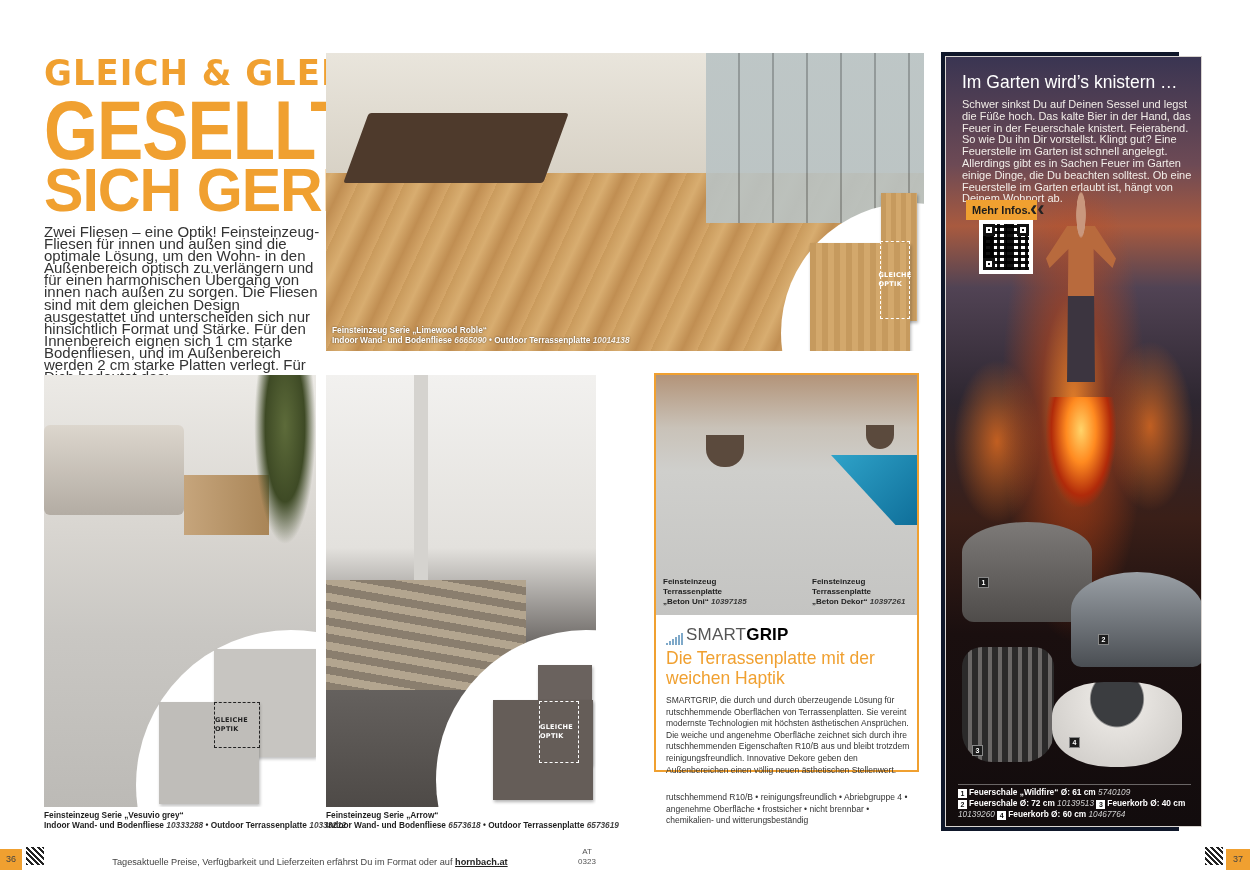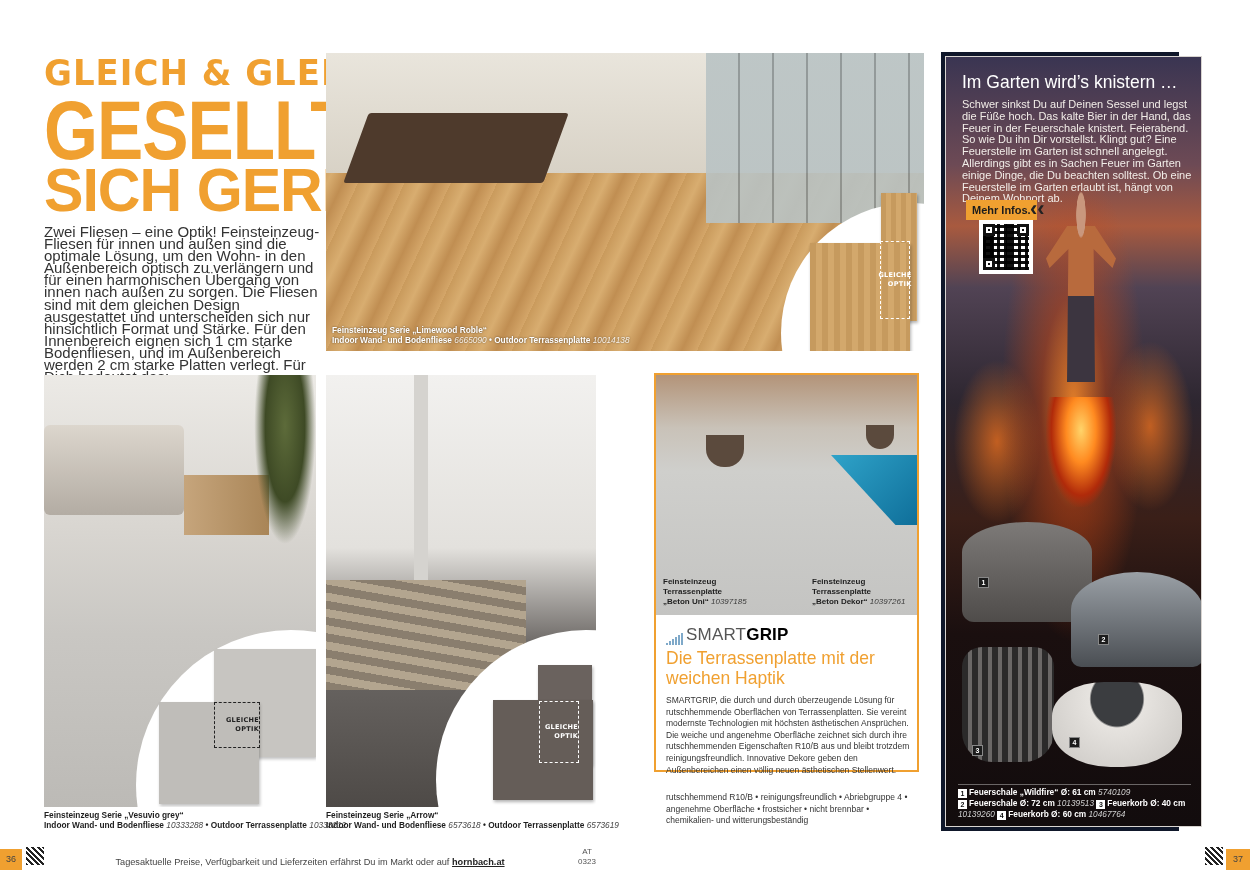--- a/index.html
+++ b/index.html
@@ -64,31 +64,31 @@
     box-shadow: 1px 2px 3px rgba(0,0,0,0.3);
   }
   .wood-tile-small {
     left: 555px; top: 140px; width: 36px; height: 128px;
     background: repeating-linear-gradient(90deg, #c69a5e 0 5px, #d3a86c 5px 10px);
     box-shadow: 1px 2px 3px rgba(0,0,0,0.3);
   }
   .optik {
     border: 1.5px dashed #ffffff; color: #ffffff;
     font-family: "DejaVu Sans", sans-serif; font-weight: bold; font-size: 6.5px;
-    line-height: 9px; text-align: right; display: flex; align-items: center; justify-content: center;
+    line-height: 9px; text-align: left; display: flex; align-items: center; justify-content: center;
     letter-spacing: 0.3px;
   }
   .optik.dark { border-color: #222; color: #222; }
   .wood-optik { left: 554px; top: 188px; width: 30px; height: 78px; }
 
   .caption-white {
     color: #ffffff; font-family: "Liberation Sans", sans-serif; font-weight: bold;
     font-size: 8.3px; line-height: 10px; text-shadow: 0 0 2px rgba(0,0,0,0.6);
   }
-  .caption-white i, .caption-dark i { font-weight: normal; font-style: italic; opacity: 0.85; }
+  .caption-white i, .caption-dark i { font-weight: bold; font-style: italic; opacity: 0.85; }
   .wood-caption { left: 6px; top: 272px; white-space: nowrap; }
 
   
   .img-vesuvio {
     left: 44px; top: 375px; width: 272px; height: 432px;
     background: linear-gradient(180deg, #eceae6 0%, #d9d6d1 35%, #c9c7c3 60%, #bcbab6 100%);
   }
   .ves-sofa { left: 0; top: 50px; width: 140px; height: 90px; background: linear-gradient(180deg,#dcd6cd,#b3aca3); border-radius: 6px; }
   .ves-cabinet { left: 140px; top: 100px; width: 85px; height: 60px; background: linear-gradient(90deg,#c6a57c,#a98557); }
   .ves-plant { left: 210px; top: 0; width: 62px; height: 170px; background: radial-gradient(ellipse at 50% 30%, #5d6b3a 0%, #3e4a25 45%, transparent 70%); }
@@ -379,21 +379,21 @@
       <i>10139260</i>
       <span class="nb">4</span><span>Feuerkorb Ø: 60 cm</span>
       <i>10467764</i>
     </div>
   </div>
 </div>
 
 <div class="abs page-badge" style="left:0;">36</div>
 <div class="abs hb-logo" style="left:26px;"></div>
 <div class="abs footer-text">
-  <span>Tagesaktuelle Preise, Verfügbarkeit und Lieferzeiten erfährst Du im Markt oder auf</span>
+  <span>Tagesaktuelle Preise, Verfügbarkeit und Lieferzeiten erfährst Du im Format oder auf</span>
   <a>hornbach.at</a>
 </div>
 <div class="abs footer-code">
   <div>AT</div>
   <div>0323</div>
 </div>
 <div class="abs hb-logo" style="left:1205px;"></div>
 <div class="abs page-badge" style="left:1226px; width:24px;">37</div>
 
 </body></html>

